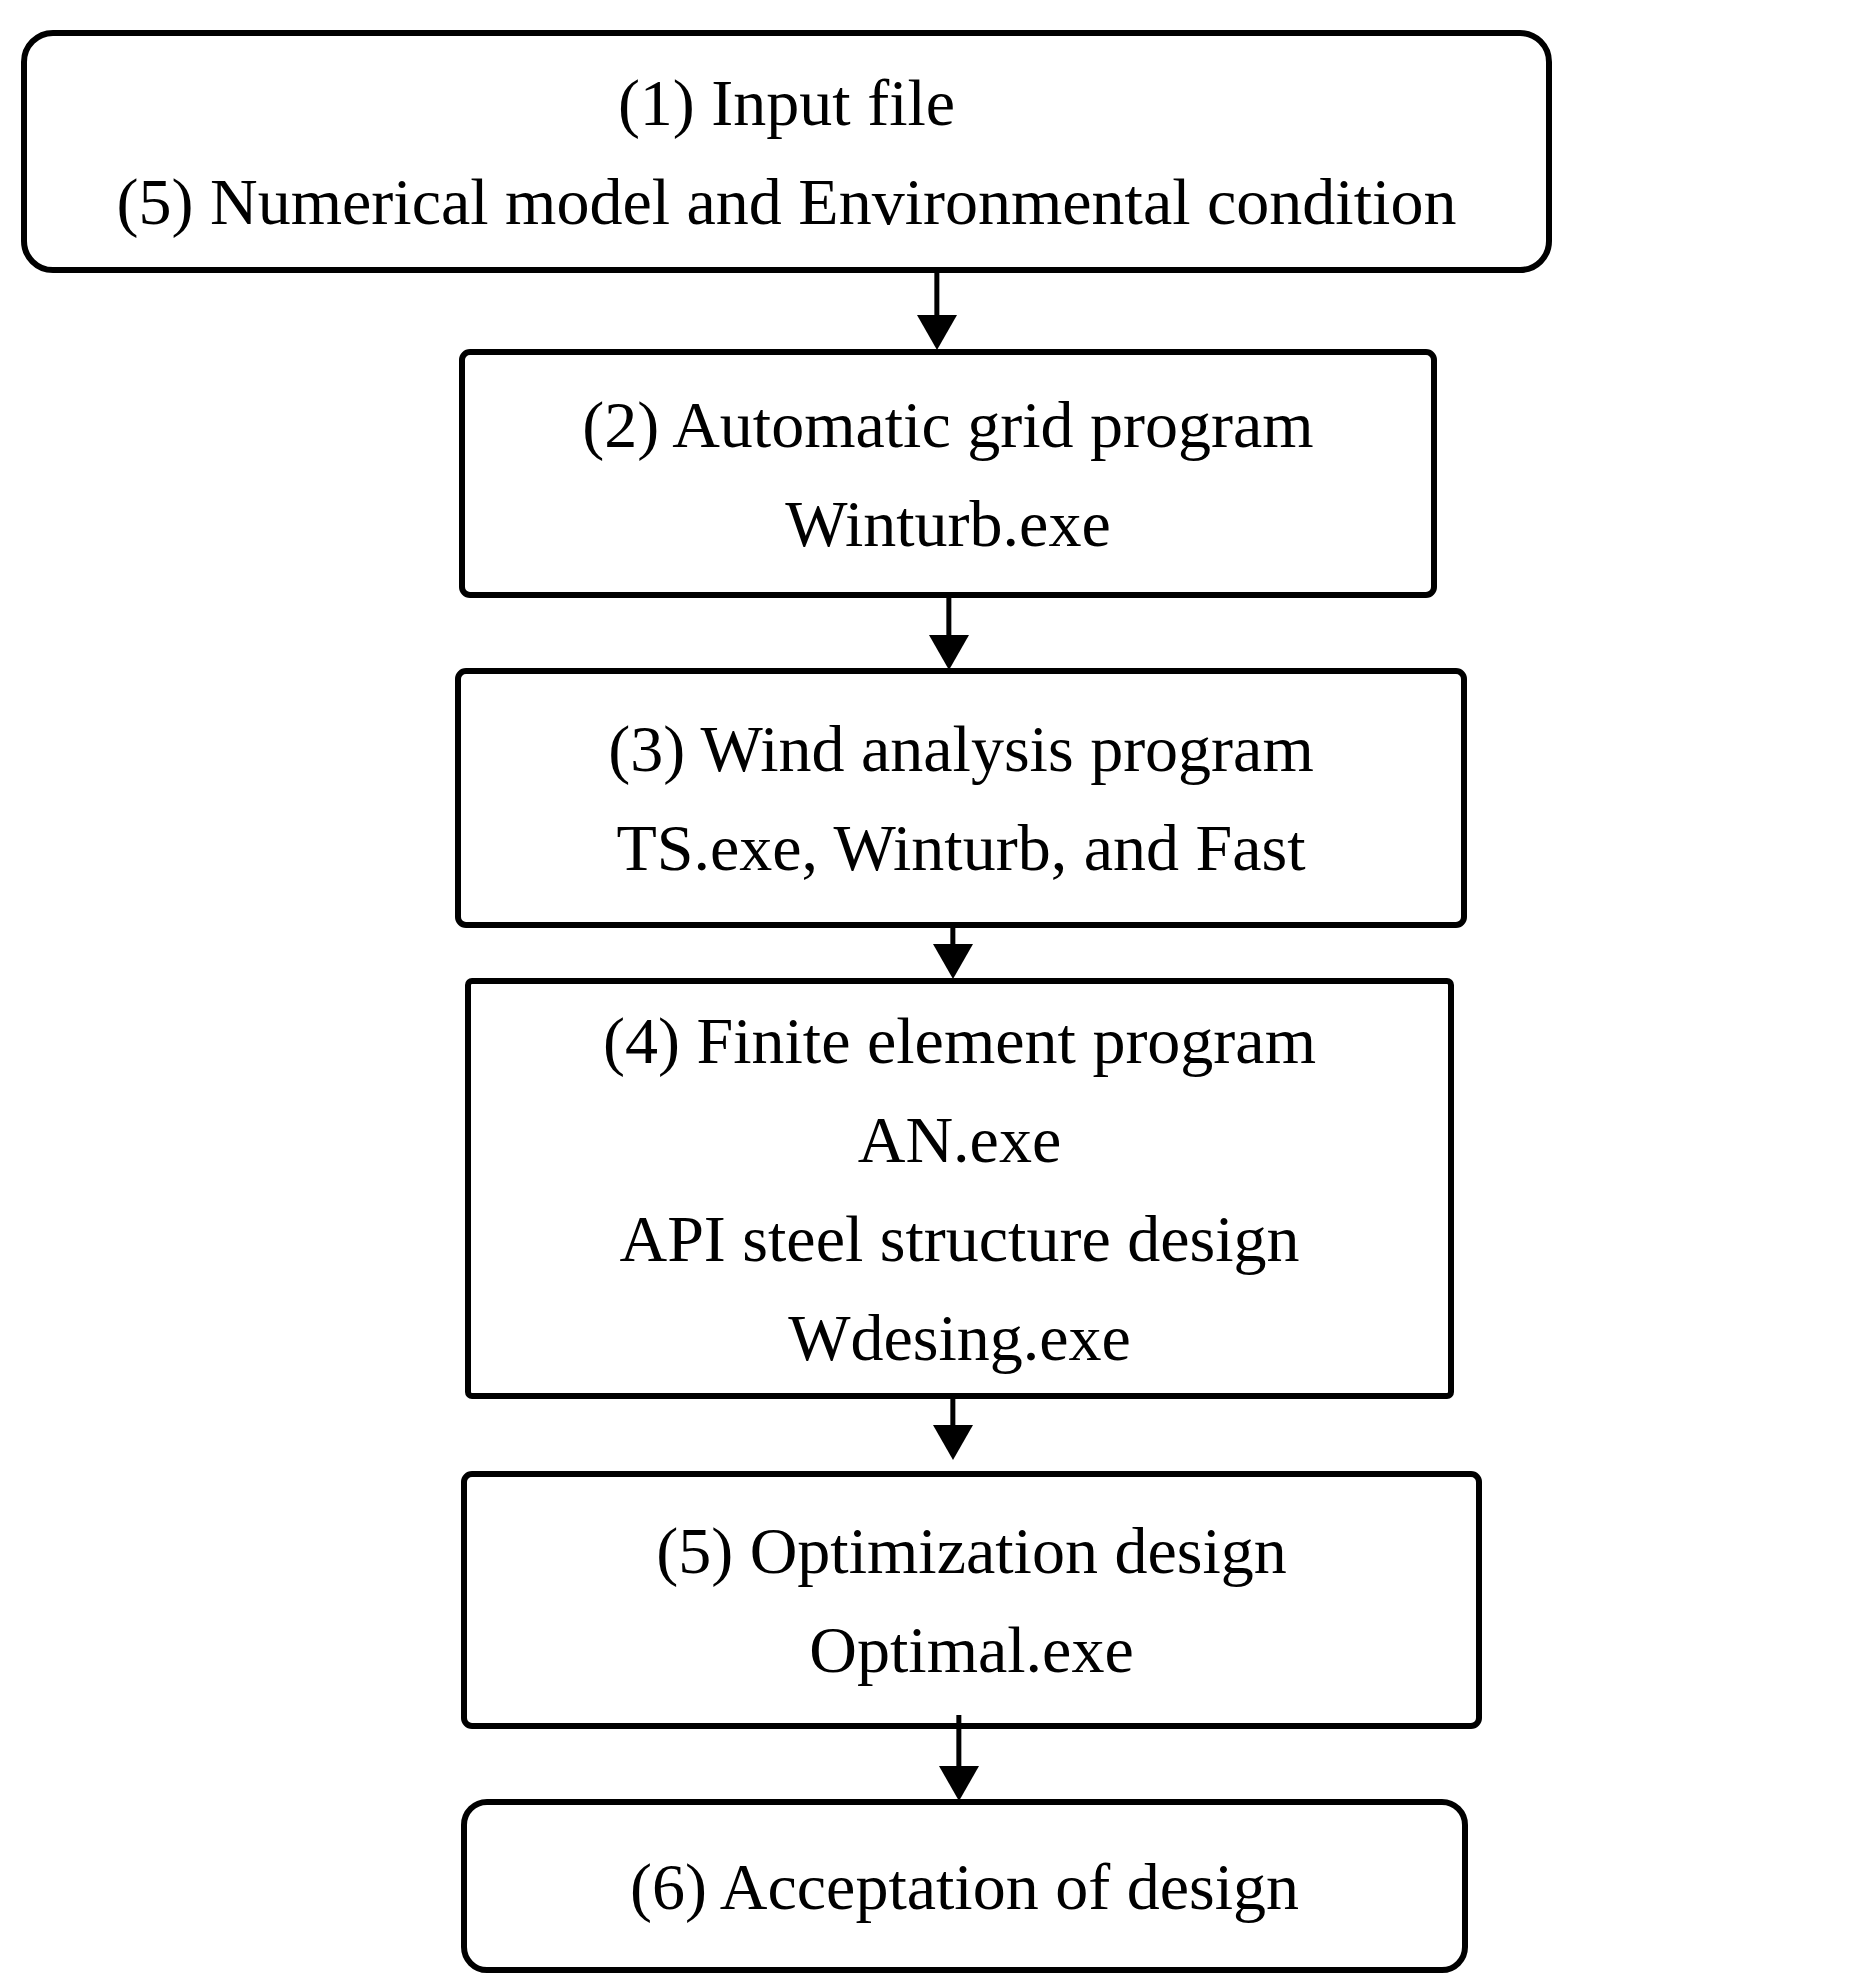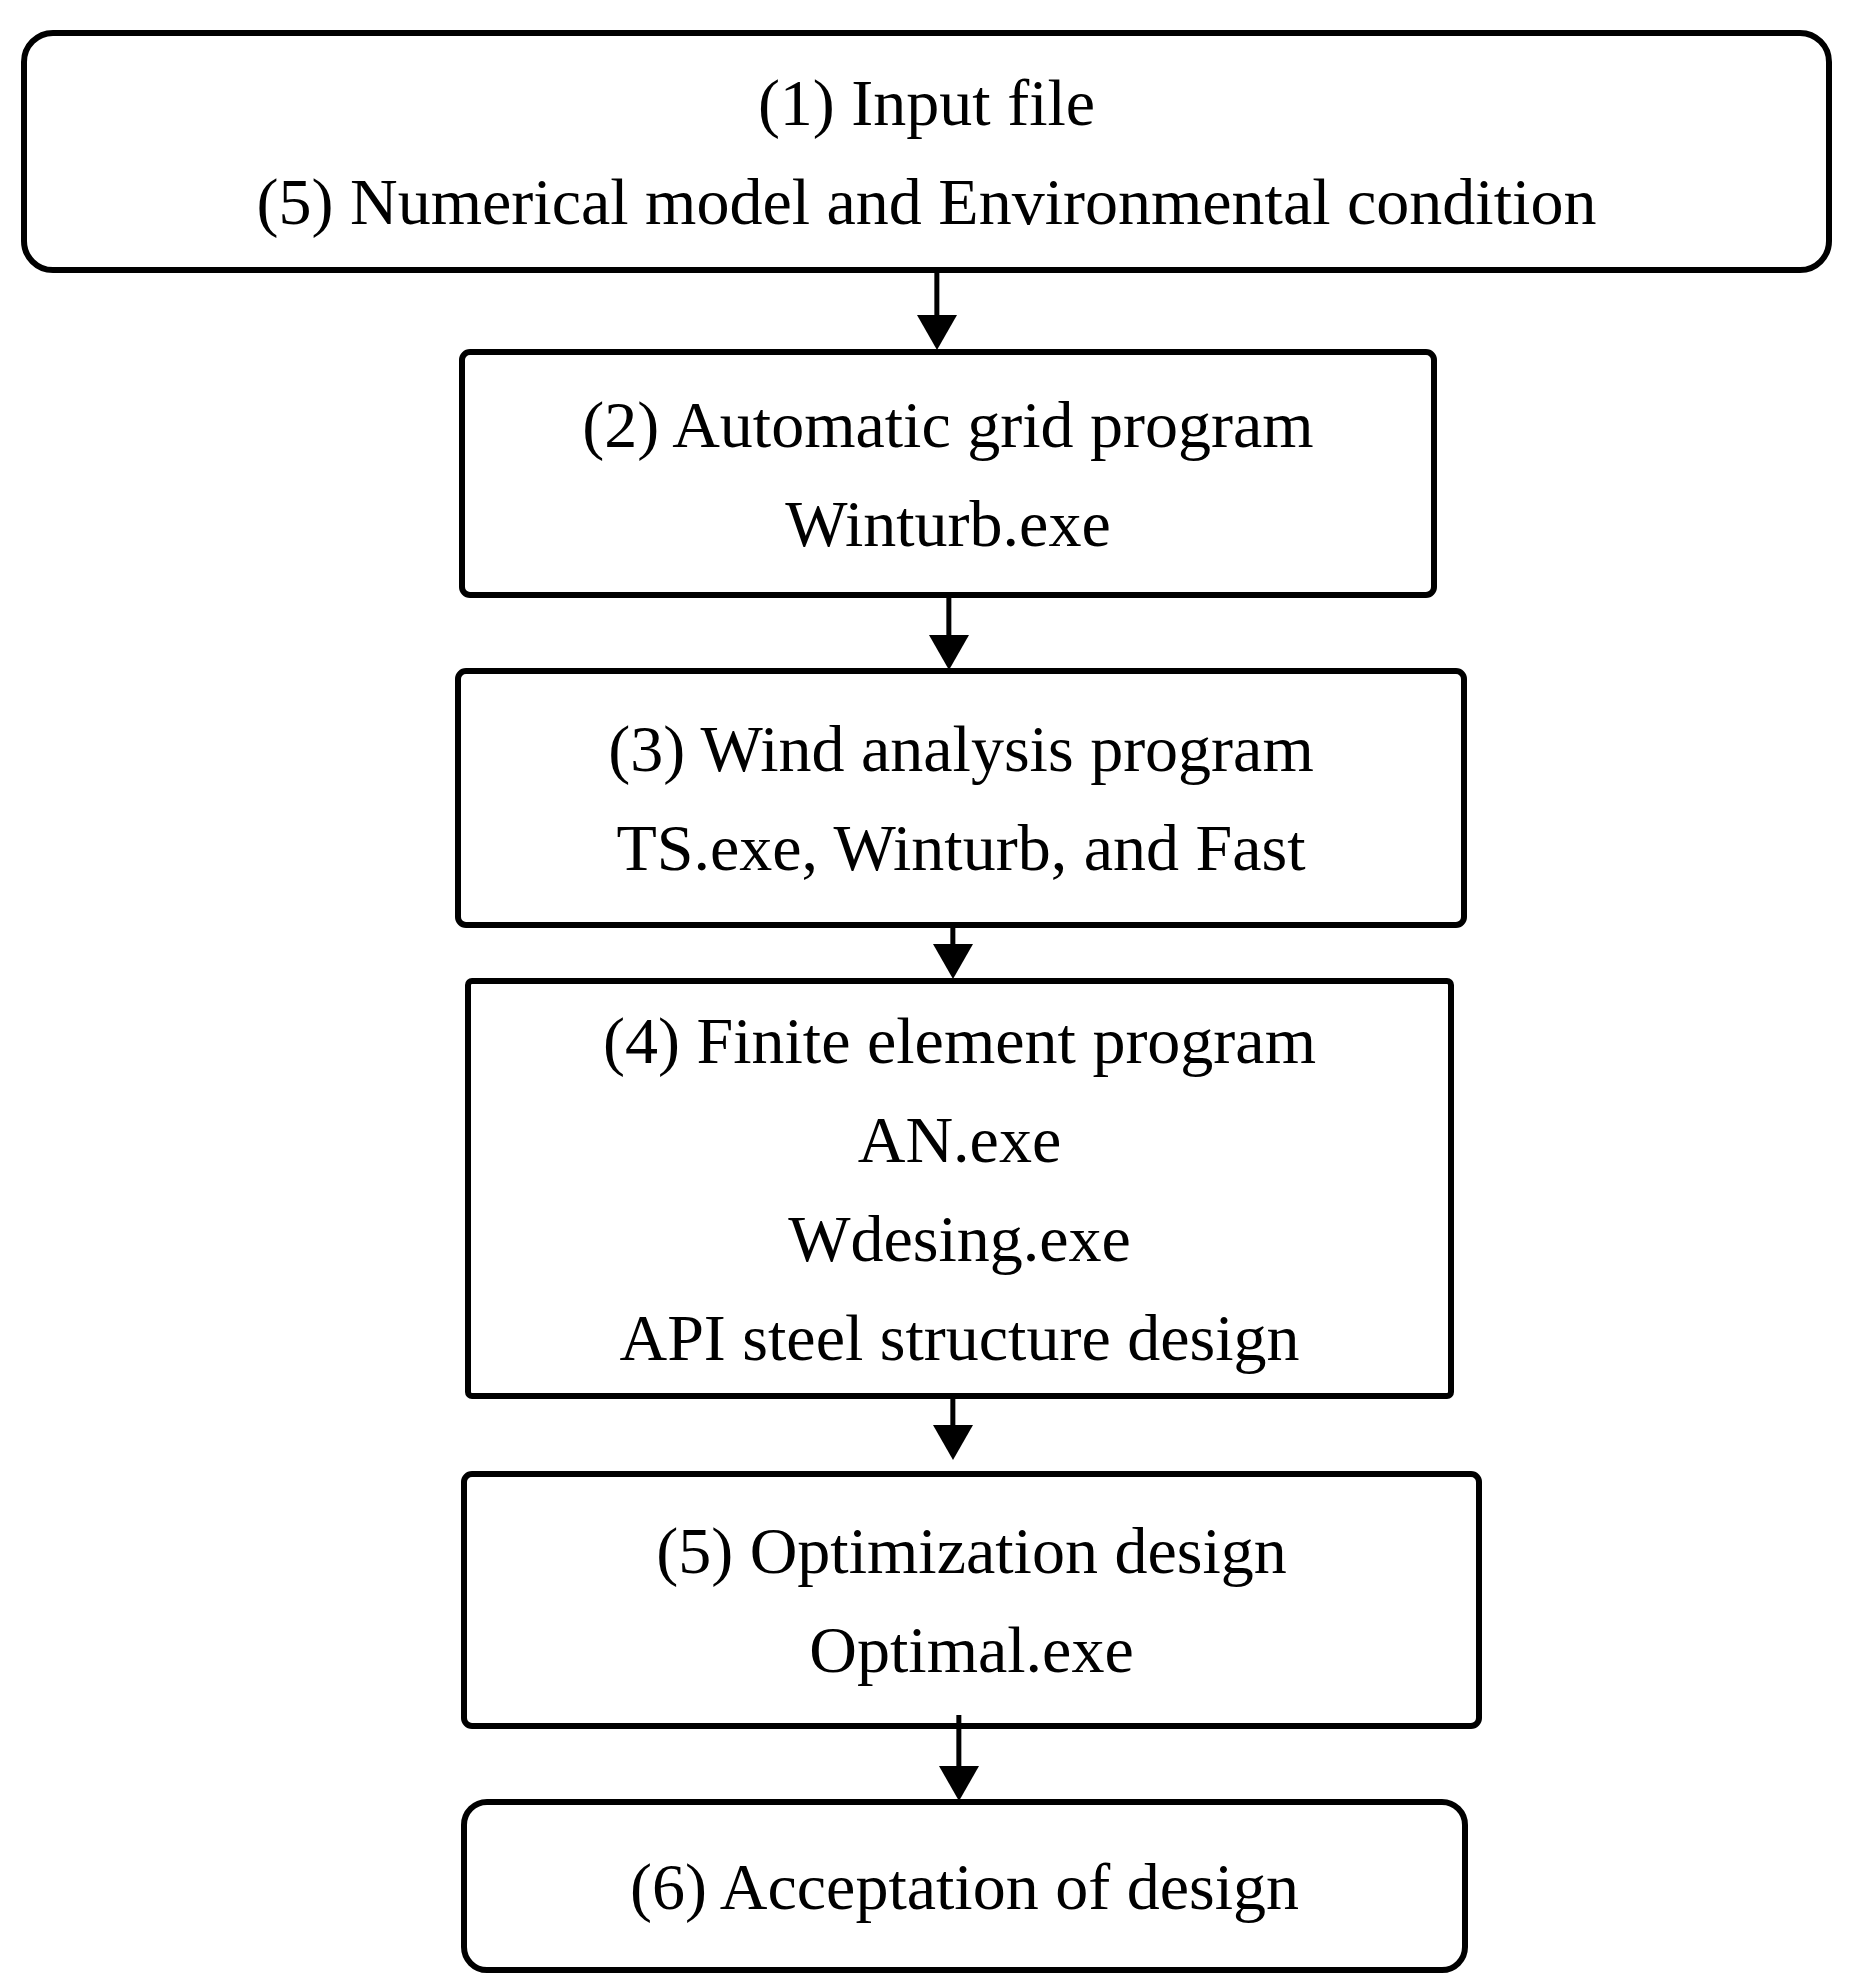--- a/index.html
+++ b/index.html
@@ -23,21 +23,21 @@
     background: #ffffff;
     display: flex;
     flex-direction: column;
     justify-content: center;
     align-items: center;
     text-align: center;
     font-size: 66px;
     line-height: 1.5;
     padding: 0 15px;
   }
-  .node-1 { left: 21px;  top: 30px;   width: 1811px; height: 243px; border-radius: 32px; }
+  .node-1 { left: 21px;  top: 30px;   width: 1531px; height: 243px; border-radius: 32px; }
   .node-2 { left: 459px; top: 349px;  width: 978px; height: 249px; }
   .node-3 { left: 455px; top: 668px;  width: 1012px; height: 260px; }
   .node-4 { left: 465px; top: 978px; width: 989px; height: 421px; border-radius: 7px; }
   .node-5 { left: 461px; top: 1459px; width: 1021px; height: 258px; margin-top: 12px; }
   .node-6 { left: 461px; top: 1799px; width: 1007px; height: 174px; border-radius: 26px; }
   .node-line {
     white-space: nowrap;
   }
   .arrow {
     position: absolute;
@@ -100,22 +100,22 @@
   </div>
 
   <div class="arrow arrow-3">
     <div class="shaft"></div>
     <div class="head"></div>
   </div>
 
   <div class="flow-node node-4">
     <div class="node-line">(4) Finite element program</div>
     <div class="node-line">AN.exe</div>
+    <div class="node-line">API steel structure design</div>
     <div class="node-line">Wdesing.exe</div>
-    <div class="node-line">API steel structure design</div>
   </div>
 
   <div class="arrow arrow-4">
     <div class="shaft"></div>
     <div class="head"></div>
   </div>
 
   <div class="flow-node node-5">
     <div class="node-line">(5) Optimization design</div>
     <div class="node-line">Optimal.exe</div>

